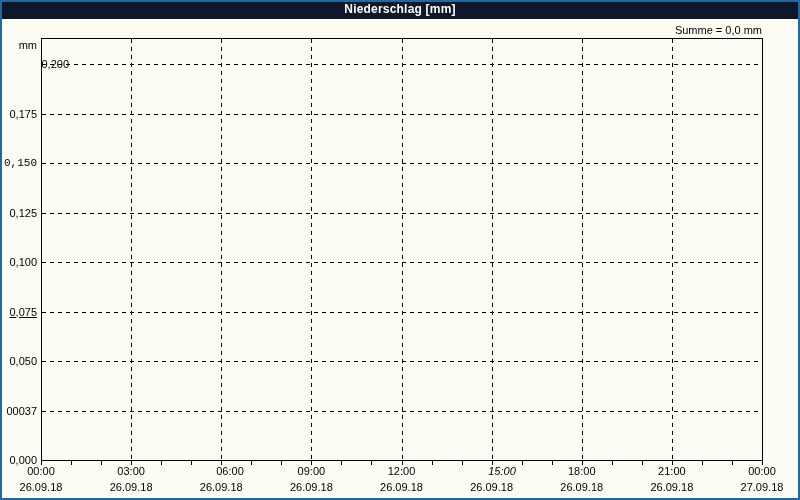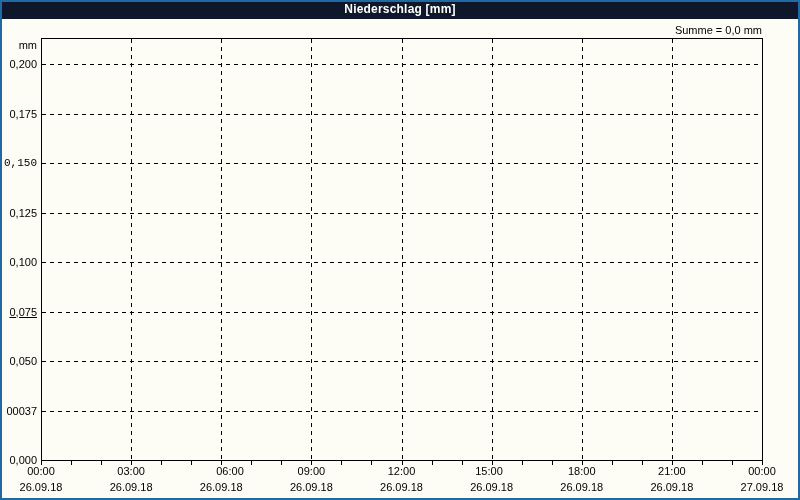--- a/index.html
+++ b/index.html
@@ -137,21 +137,21 @@
     </div>
   <div class="frame" style="border-color: rgb(32, 105, 163);"></div>
 <div class="ylab" style="top: 454px;">0,000</div>
     <div class="ylab" style="top: 404.5px;">00037</div>
     <div class="ylab" style="top: 355px;">0,050</div>
     <div class="ylab" style="top: 305.5px; text-decoration: underline;">0,075</div>
     <div class="ylab" style="top: 256px;">0,100</div>
     <div class="ylab" style="top: 206.5px;">0,125</div>
     <div class="ylab" style="top: 157px; font-family: Liberation Mono, monospace;">0,150</div>
     <div class="ylab" style="top: 107.5px;">0,175</div>
-    <div class="ylab" style="top: 58px;">0,200</div>
+    <div class="ylab" style="top: 58px; padding-left: 32px;">0,200</div>
     <div class="tick" style="left: 41px;"></div>
     <div class="tick" style="left: 71px;"></div>
     <div class="tick" style="left: 101px;"></div>
     <div class="tick" style="left: 131px;"></div>
     <div class="tick" style="left: 161px;"></div>
     <div class="tick" style="left: 191px;"></div>
     <div class="tick" style="left: 221px;"></div>
     <div class="tick" style="left: 251px;"></div>
     <div class="tick" style="left: 281px;"></div>
     <div class="tick" style="left: 311px;"></div>
@@ -173,21 +173,21 @@
     <div class="xtime" style="left: 11px;">00:00</div>
     <div class="xdate" style="left: 9px;">26.09.18</div>
     <div class="xtime" style="left: 101.125px; text-align: center;">03:00</div>
     <div class="xdate" style="left: 99.125px;">26.09.18</div>
     <div class="xtime" style="left: 200px;">06:00</div>
     <div class="xdate" style="left: 189.25px;">26.09.18</div>
     <div class="xtime" style="left: 281.375px;">09:00</div>
     <div class="xdate" style="left: 279.375px;">26.09.18</div>
     <div class="xtime" style="left: 371.5px;">12:00</div>
     <div class="xdate" style="left: 369.5px;">26.09.18</div>
-    <div class="xtime" style="left: 459px;">15:00</div>
+    <div class="xtime" style="left: 472px; font-style: italic;">15:00</div>
     <div class="xdate" style="left: 459.625px;">26.09.18</div>
     <div class="xtime" style="left: 551.75px;">18:00</div>
     <div class="xdate" style="left: 549.75px;">26.09.18</div>
     <div class="xtime" style="left: 641.875px;">21:00</div>
     <div class="xdate" style="left: 639.875px;">26.09.18</div>
     <div class="xtime" style="left: 732px;">00:00</div>
     <div class="xdate" style="left: 730px;">27.09.18</div>
   </div>
 
 </body></html>

